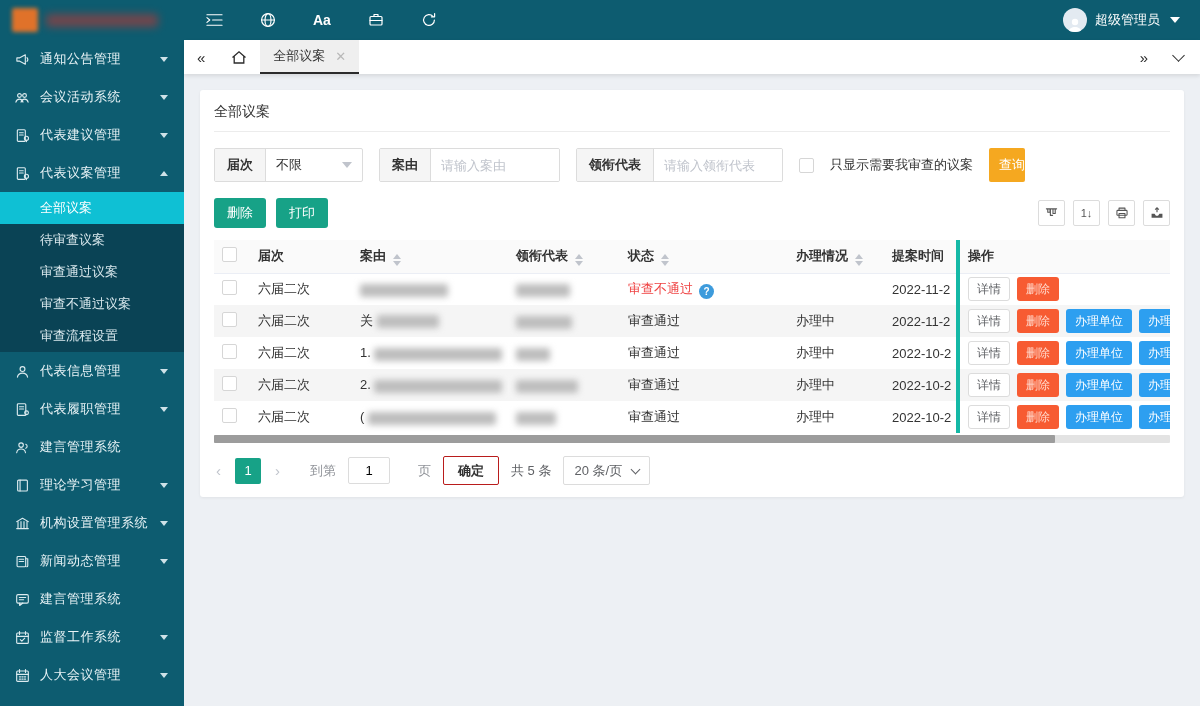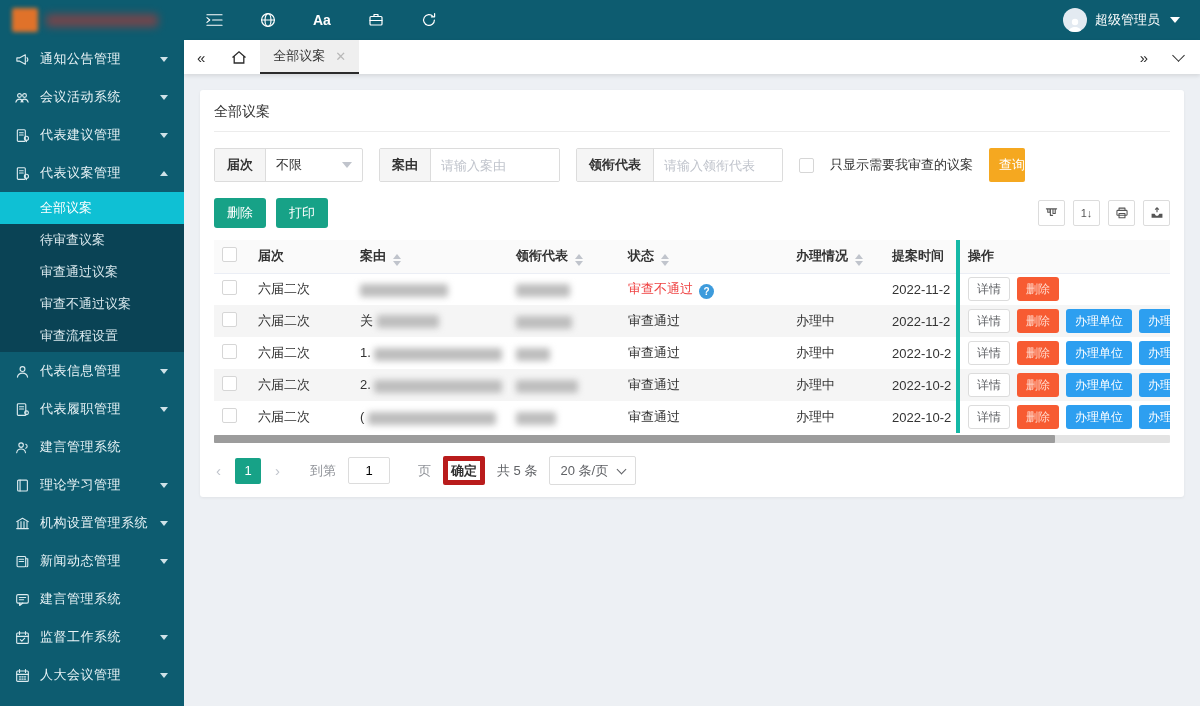--- a/index.html
+++ b/index.html
@@ -80,21 +80,21 @@
 
   .hscroll { height:8px; background:#e3e3e3; margin-top:2px; position:relative; border-radius:1px; }
   .hscroll .thumb { position:absolute; left:0; top:0; height:8px; width:88%; background:#9c9c9c; border-radius:1px; cursor:pointer; }
 
   
   .pagination { display:flex; align-items:center; gap:12px; padding-top:13px; color:#606266; }
   .pg-arrow { background:none; border:none; color:#c0c4cc; font-size:15px; cursor:pointer; padding:0 2px; }
   .pg-num { width:26px; height:26px; background:#17a287; color:#fff; display:flex; align-items:center; justify-content:center; border-radius:2px; font-size:13px; cursor:pointer; }
   .goto-label, .page-label { color:#909399;margin-left:16px; }
   .goto-input { width:42px; height:27px; border:1px solid #dcdcdc; border-radius:2px; text-align:center; font-size:13px; outline:none; }
-  .pg-confirm { height:29px; padding:0 3px; border:5px solid #b91c1c; background:#fff; border-radius:2px; font-weight:bold; font-size:13px; color:#333; cursor:pointer; }
+  .pg-confirm { height:29px; padding:0 14px; border:1px solid #b91c1c; background:#fff; border-radius:2px; font-weight:bold; font-size:13px; color:#333; cursor:pointer; }
   .pg-total { color:#606266; }
   .pg-size { height:29px; border:1px solid #dcdcdc; border-radius:2px; display:flex; align-items:center; gap:10px; padding:0 10px; cursor:pointer; background:#fff; }
   .pg-size .chev { width:7px; height:7px; border-right:1.4px solid #606266; border-bottom:1.4px solid #606266; transform:rotate(45deg); margin-top:-3px; }
 </style>
 </head>
 <body>
 
 <header class="topbar">
   <div class="logo-sec">
     <div class="logo-img"></div>

